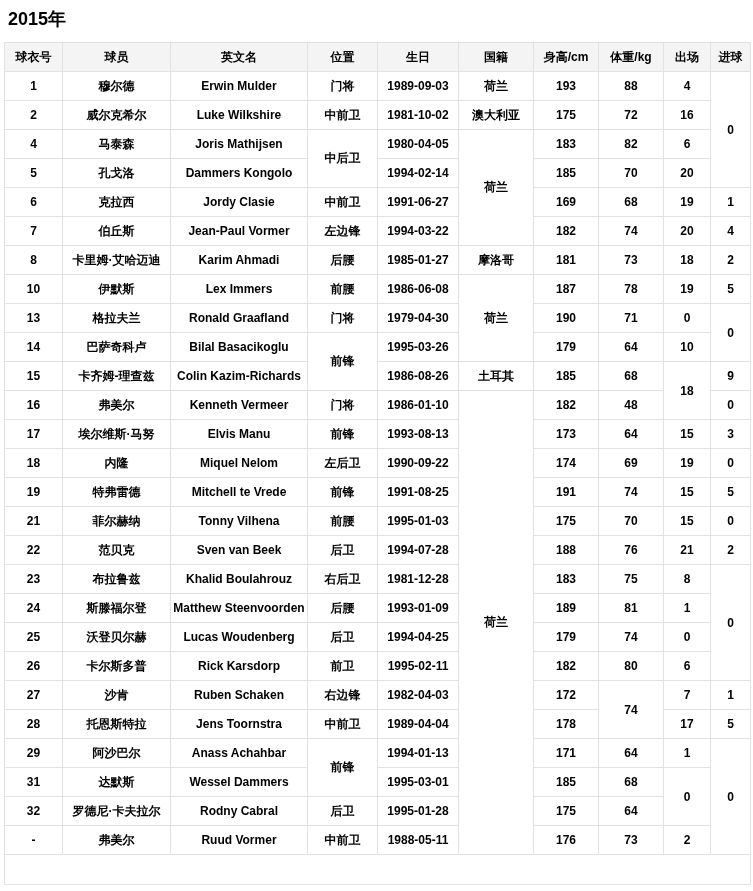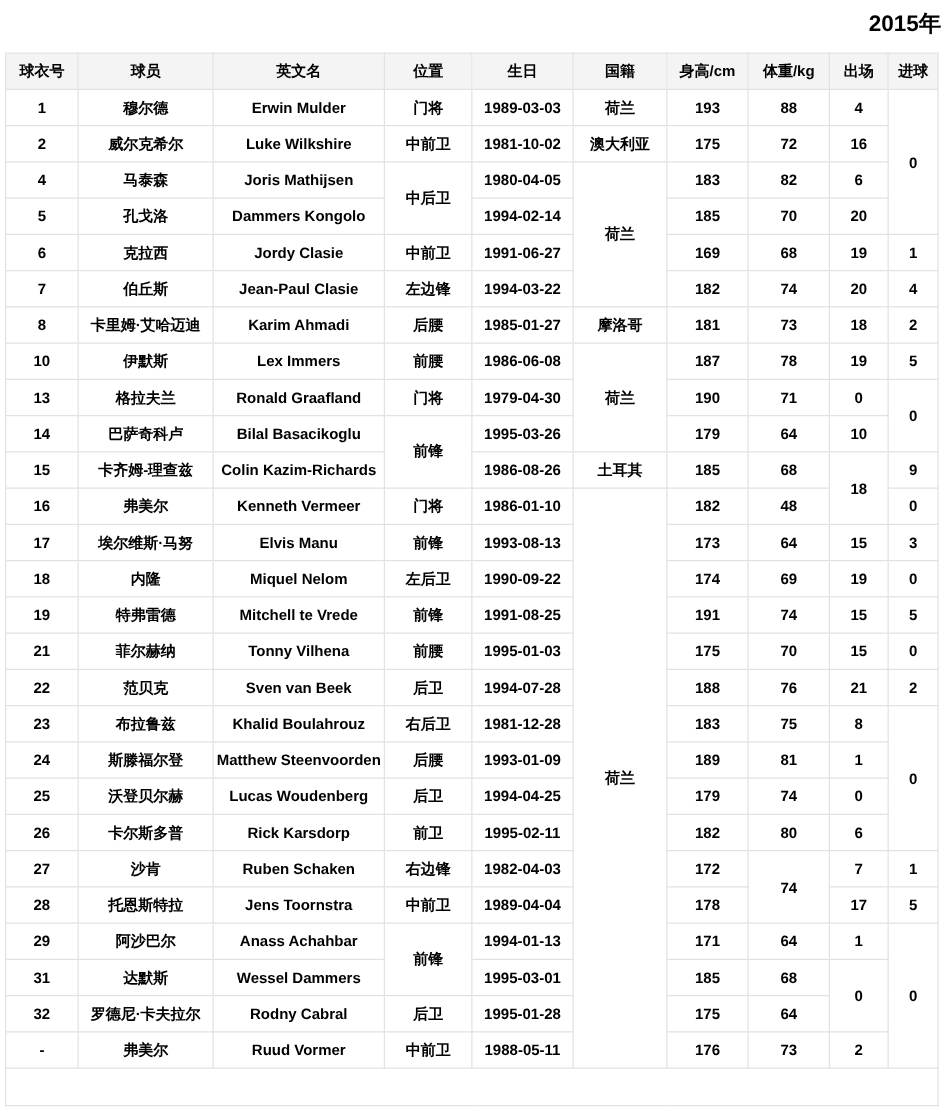--- a/index.html
+++ b/index.html
@@ -15,21 +15,20 @@
     font-family:"Liberation Sans","DejaVu Sans",sans-serif;
     color:var(--text);
   }
   .page-title{
     font-size:18px;
     font-weight:bold;
     line-height:20px;
     margin:0;
     padding:9px 0 0 8px;
     height:42px;
-    text-align:right;
   }
   table.roster{
     border-collapse:collapse;
     table-layout:fixed;
     width:746px;
     margin-left:4px;
   }
   table.roster th,
   table.roster td{
     border:1px solid var(--border);
@@ -81,21 +80,21 @@
         <th>出场</th>
         <th>进球</th>
       </tr>
   </thead>
   <tbody>
       <tr>
         <td>1</td>
         <td>穆尔德</td>
         <td>Erwin Mulder</td>
         <td>门将</td>
-        <td>1989-03-03</td>
+        <td>1989-09-03</td>
         <td>荷兰</td>
         <td>193</td>
         <td>88</td>
         <td>4</td>
         <td rowspan="4">0</td>
       </tr>
       <tr>
         <td>2</td>
         <td>威尔克希尔</td>
         <td>Luke Wilkshire</td>
@@ -133,21 +132,21 @@
         <td>中前卫</td>
         <td>1991-06-27</td>
         <td>169</td>
         <td>68</td>
         <td>19</td>
         <td>1</td>
       </tr>
       <tr>
         <td>7</td>
         <td>伯丘斯</td>
-        <td>Jean-Paul Clasie</td>
+        <td>Jean-Paul Vormer</td>
         <td>左边锋</td>
         <td>1994-03-22</td>
         <td>182</td>
         <td>74</td>
         <td>20</td>
         <td>4</td>
       </tr>
       <tr>
         <td>8</td>
         <td>卡里姆·艾哈迈迪</td>

